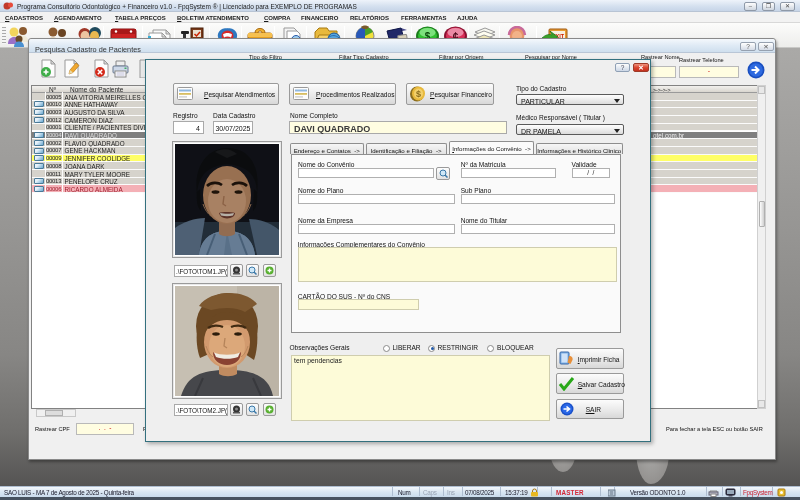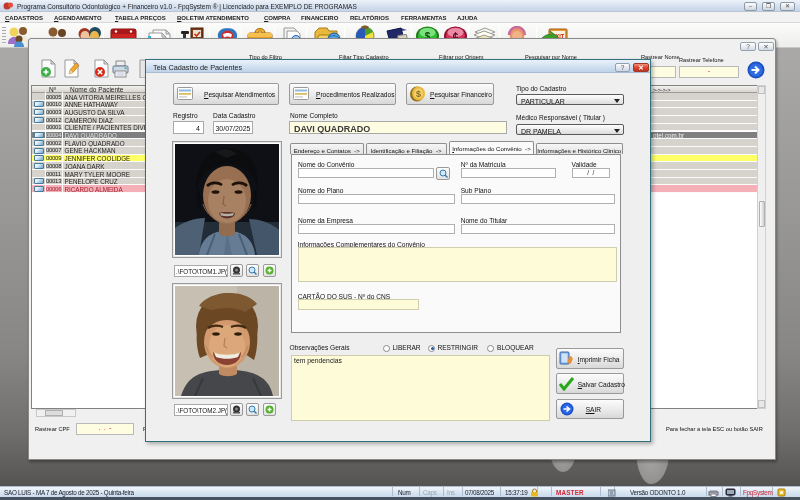--- a/index.html
+++ b/index.html
@@ -212,20 +212,23 @@
     </svg>
     <svg class="abs" style="left:540px;top:26px;" width="29" height="20">
       <rect x="9" y="3" width="18" height="14" rx="1" fill="#e89a30" stroke="#a05a10"></rect>
       <rect x="11" y="5" width="14" height="8" fill="#f8f0e0"></rect>
       <text x="18" y="11.5" font-size="5.5" font-weight="bold" text-anchor="middle" fill="#cc2200">EXIT</text>
       <path d="M2 12c4-4 8-4 10-3l-2-4 8 6-8 6 2-4c-3-1-7 0-10-1z" fill="#38a028" stroke="#186a10" stroke-width=".6"></path>
     </svg>
   </div>
 
   <div class="abs" id="win">
+    <div class="abs" id="wtitle">
+        <span>Pesquisa Cadastro de Pacientes</span>
+      </div>
     <div class="abs whbtn" style="left:711px;">?</div>
     <div class="abs whbtn" style="left:729px;">✕</div>
 
     <div class="wlab" style="left:220px;top:15px;">Tipo do Filtro</div>
     <div class="wlab" style="left:310px;top:15px;">Filtar Tipo Cadastro</div>
     <div class="wlab" style="left:410px;top:15px;">Filtrar por Origem</div>
     <div class="wlab" style="left:496px;top:15px;">Pesquisar por Nome</div>
     <div class="wlab" style="left:612px;top:15px;">Rastrear Nome</div>
     <div class="wlab" style="left:650px;top:18px;">Rastrear Telefone</div>
     <div class="yfield" style="left:621px;top:27px;width:26px;"></div>
@@ -348,23 +351,20 @@
     <div class="abs" id="hscroll">
         <div style="position:absolute;left:8px;top:0px;width:18px;height:6px;background:#ddd;border:1px solid #b0b0b0;"></div>
       </div>
     <div class="wlab" style="left:6px;top:387px;">Rastrear CPF</div>
     <div class="yfield" style="left:47px;top:384px;width:58px;font-size:6.5px;text-align:center;color:#c00;">.&nbsp;&nbsp;.&nbsp;&nbsp;-</div>
     <div class="wlab" style="left:114px;top:387px;">R</div>
     <div class="wlab" style="left:637px;top:387px;">Para fechar a tela ESC ou botão SAIR</div>
   </div>
 
   <div class="abs" id="dlg">
-    <div class="abs" id="dtitle">
-        <span>Tela Cadastro de Pacientes</span>
-      </div>
     <div class="abs" style="left:469px;top:3px;width:15px;height:9px;border:1px solid #8fa0b5;border-radius:2px;background:linear-gradient(#fdfdfd,#ccd7e6);font-size:6.5px;line-height:8px;text-align:center;color:#445;">?</div>
     <div class="abs" style="left:487px;top:3px;width:16px;height:9px;border:1px solid #9e3a28;border-radius:2px;background:linear-gradient(#f0937d,#d8402a 55%,#c33320);font-size:6.5px;line-height:8px;text-align:center;color:#fff;font-weight:bold;">✕</div>
 
     <div class="btn3" style="left:27px;top:23px;width:106px;height:22px;">
         <span style="left:30px;top:7px;"><u>P</u>esquisar Atendimentos</span>
       </div>
     <div class="btn3" style="left:143px;top:23px;width:107px;height:22px;">
         <span style="left:26px;top:7px;"><u>P</u>rocedimentos Realizados</span>
       </div>
     <div class="btn3" style="left:260px;top:23px;width:88px;height:22px;">

